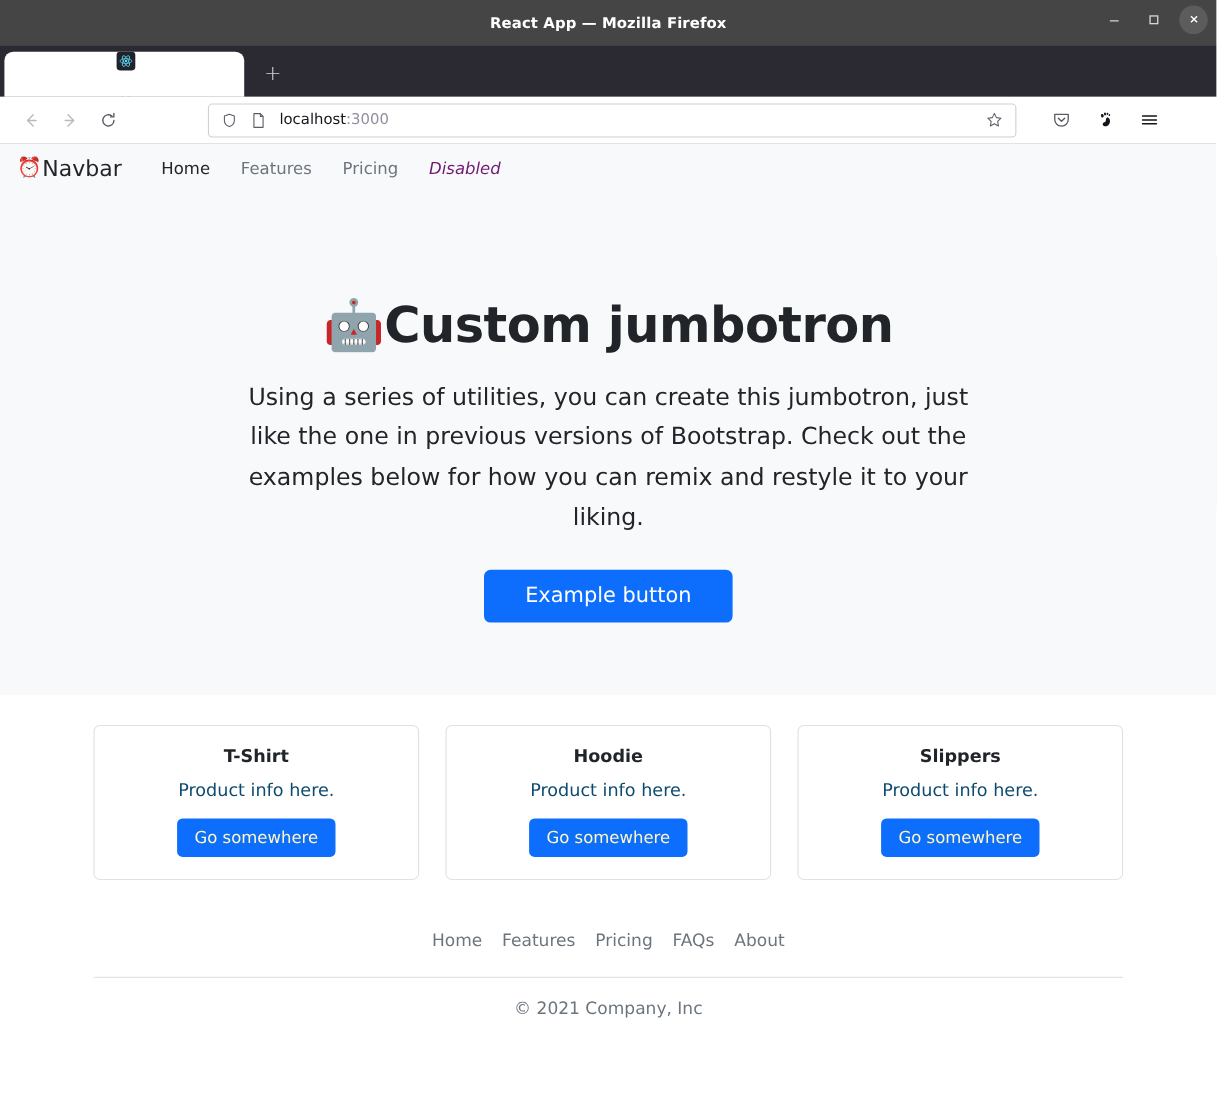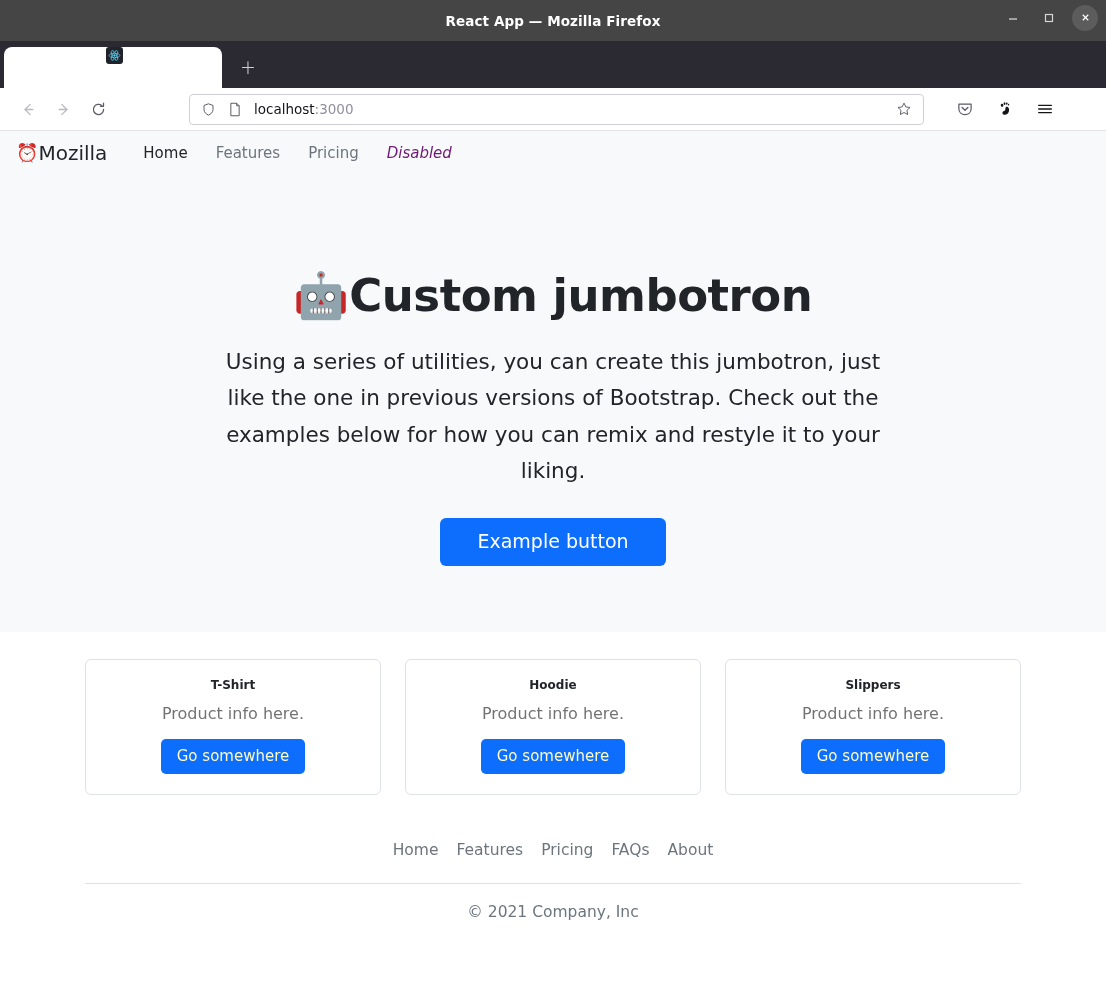--- a/index.html
+++ b/index.html
@@ -263,28 +263,28 @@
   }
   .card {
     flex: 1;
     background: #ffffff;
     border: 1px solid #dee2e6;
     border-radius: 6px;
     padding: 18px 16px 20px 16px;
     text-align: center;
   }
   .card-title {
-    font-size: 12px;
+    font-size: 16px;
     font-weight: bold;
     color: #212529;
     margin-bottom: 12px;
   }
   .card-text {
     font-size: 16px;
-    color: #737373;
+    color: #0c4a6e;
     margin-bottom: 16px;
   }
   .btn-card {
     display: inline-block;
     background: #0d6efd;
     color: #fef9c3;
     border: none;
     border-radius: 5px;
     font-size: 15px;
     padding: 8px 16px;
@@ -424,21 +424,21 @@
           </svg>
       </div>
     </div>
   </div>
 
   <div class="page">
 
     <div class="navbar">
       <div class="navbar-brand">
         <span class="brand-icon">⏰</span>
-          <span>Mozilla</span>
+          <span>Navbar</span>
       </div>
       <div class="nav-links">
         <span class="nav-link active">Home</span>
         <span class="nav-link">Features</span>
         <span class="nav-link">Pricing</span>
         <span class="nav-link disabled">Disabled</span>
       </div>
     </div>
 
     <div class="jumbotron">

